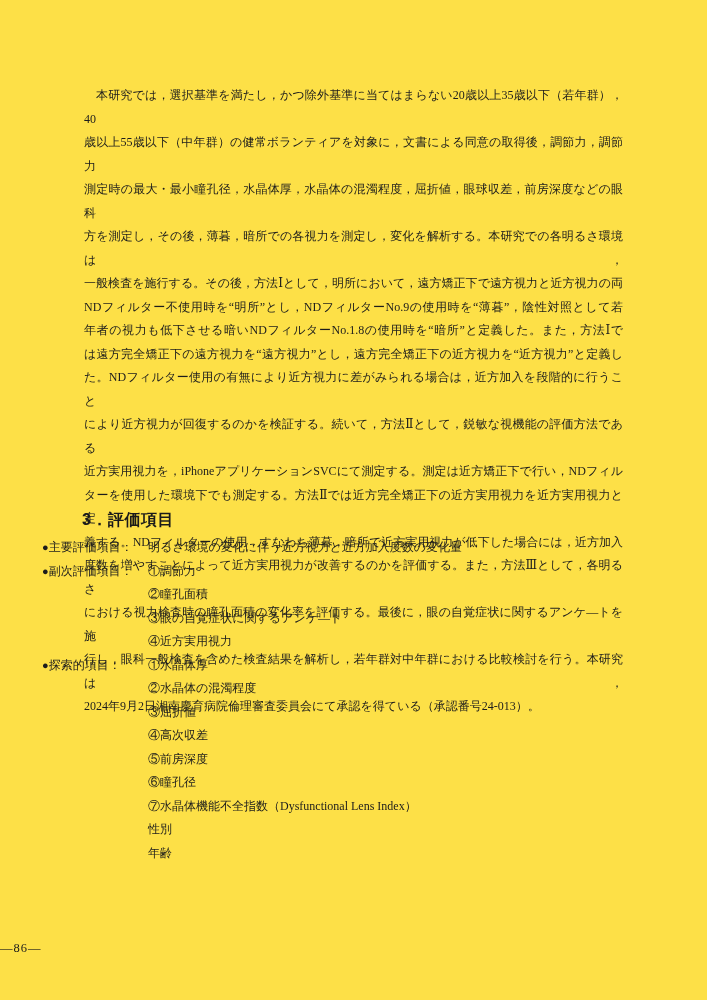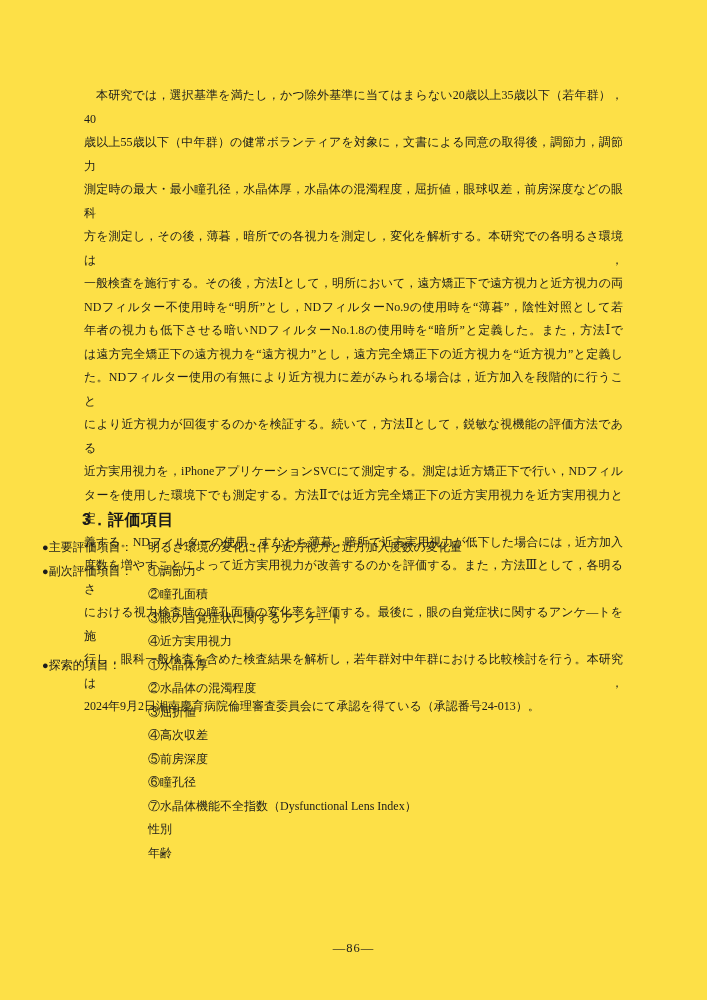--- a/index.html
+++ b/index.html
@@ -61,21 +61,20 @@
   .l-label.cf { padding-left: 20px; box-sizing: border-box; }
   .l-content { white-space: nowrap; }
   .bullet { font-size: 11px; }
 
   
   .page-num {
     position: absolute;
     left: 0;
     top: 941px;
     width: 707px;
-    text-align: center;
     font-size: 12.5px;
     letter-spacing: 1px;
   }
 </style>
 </head>
 <body>
 
 <div class="page">
 
   <div class="para">

